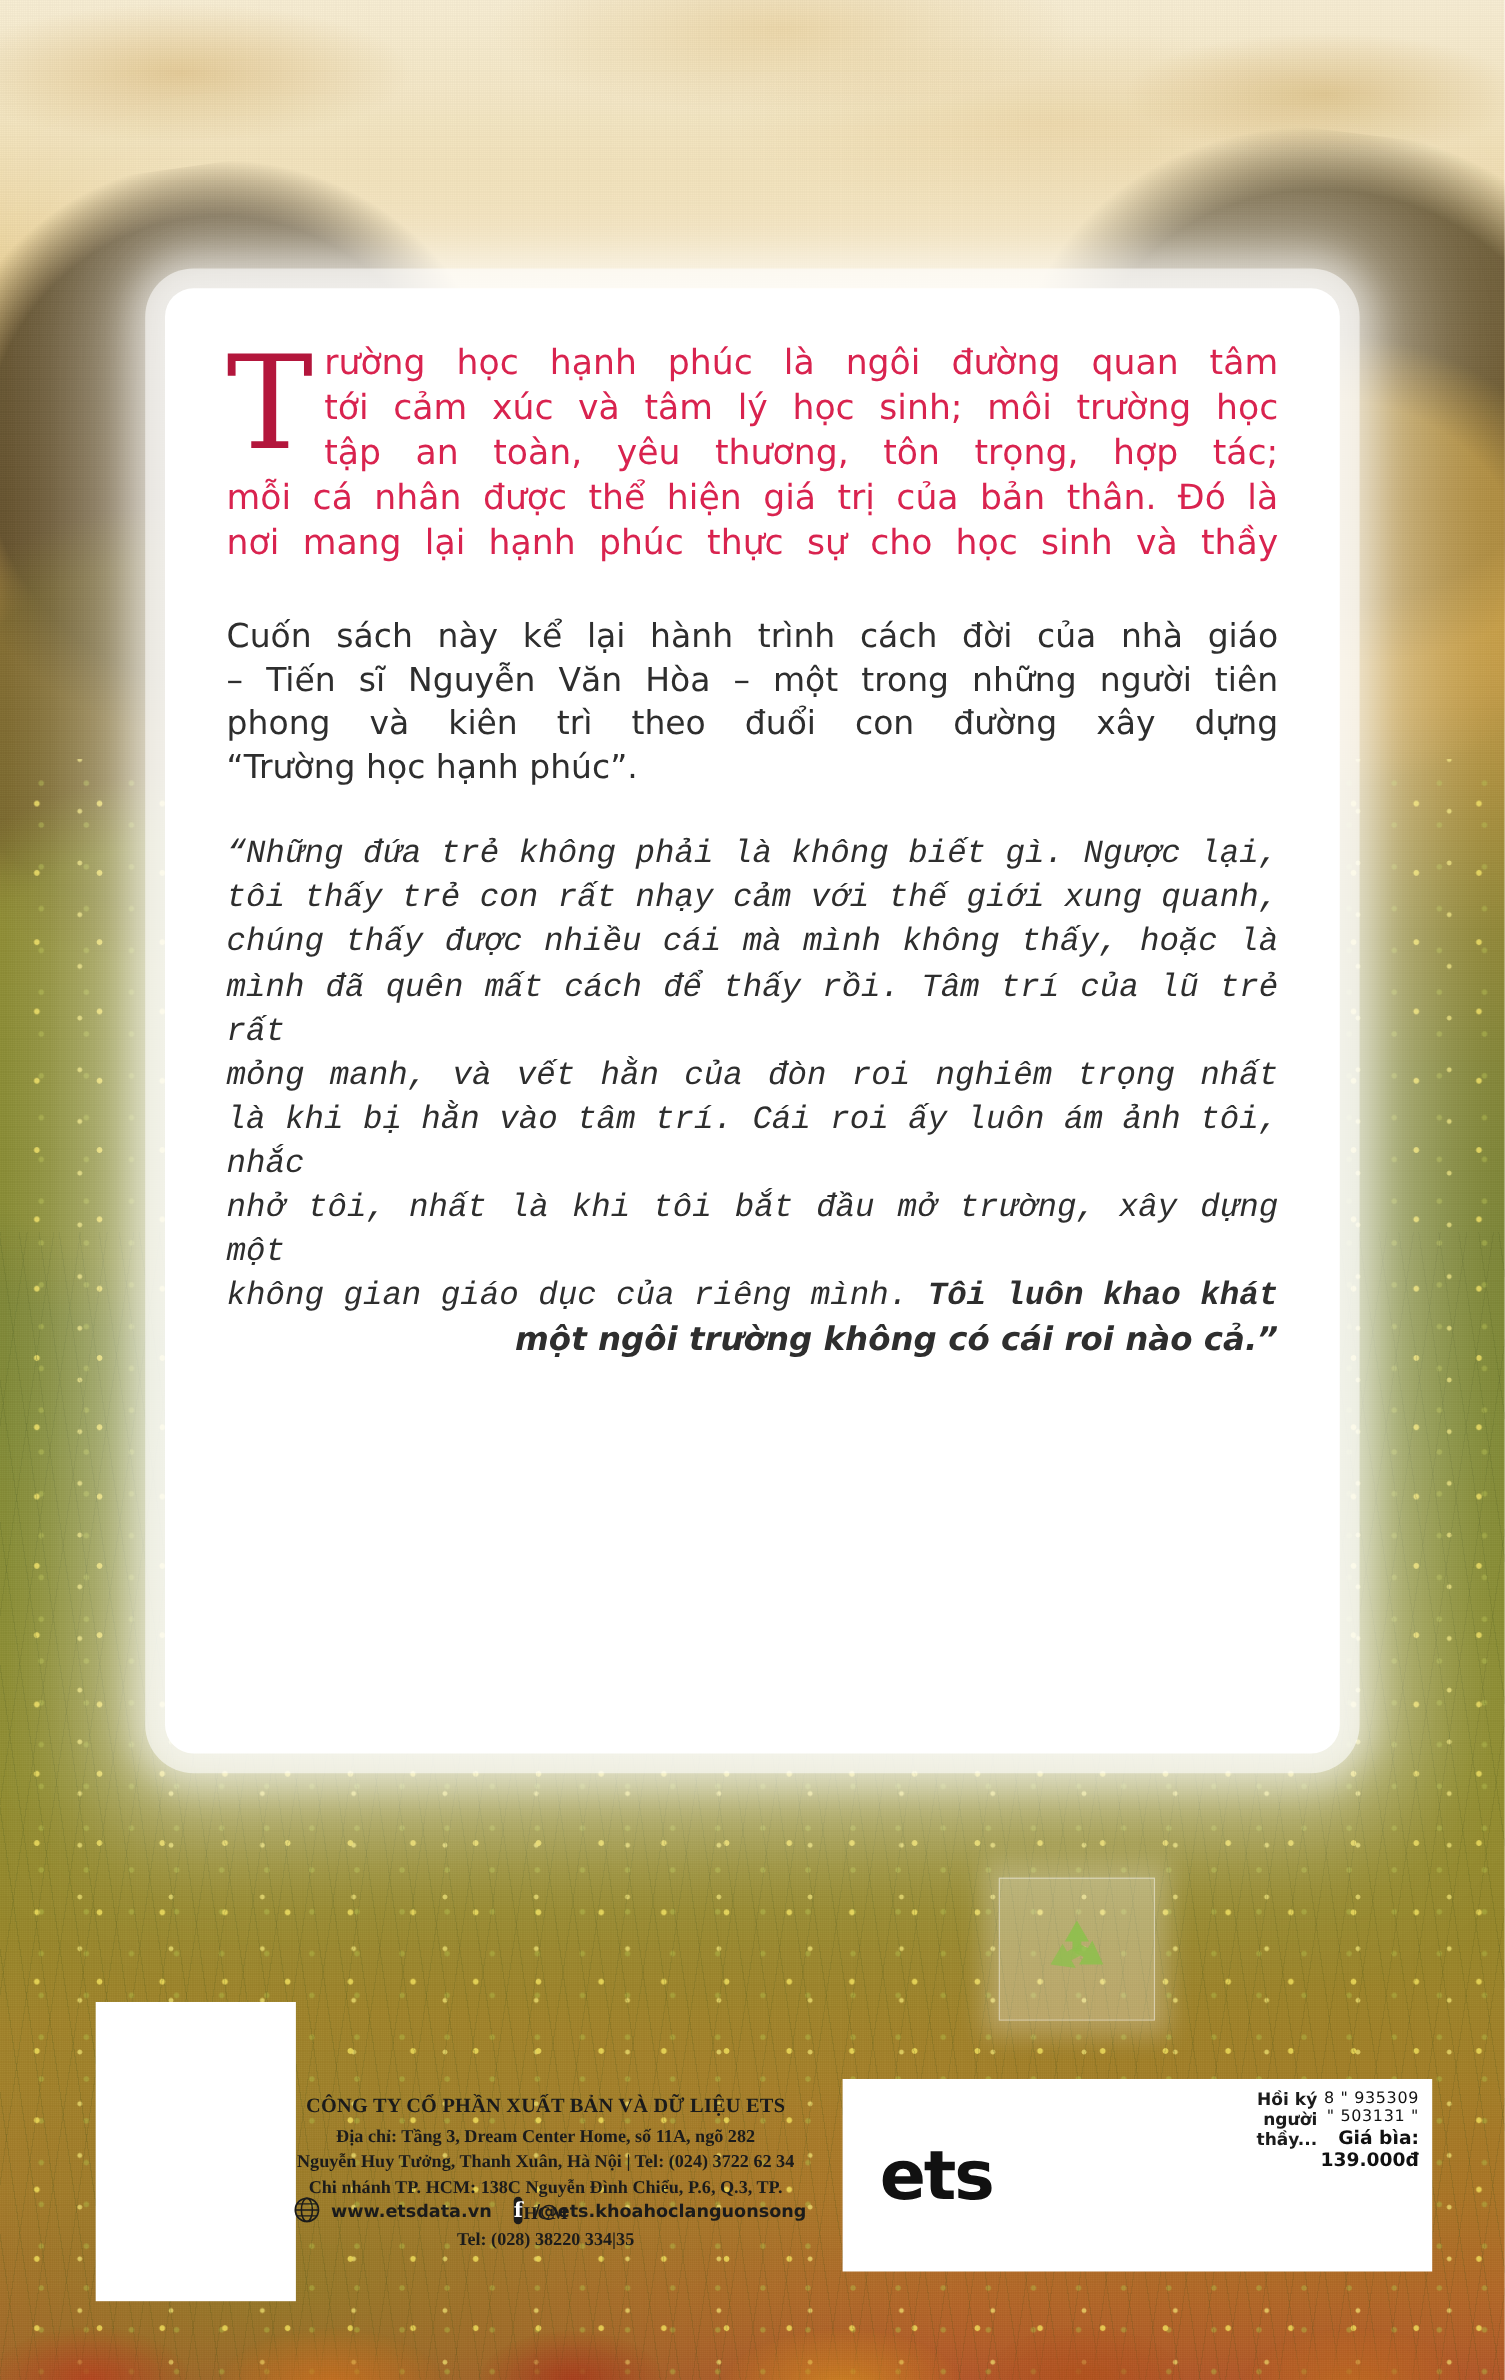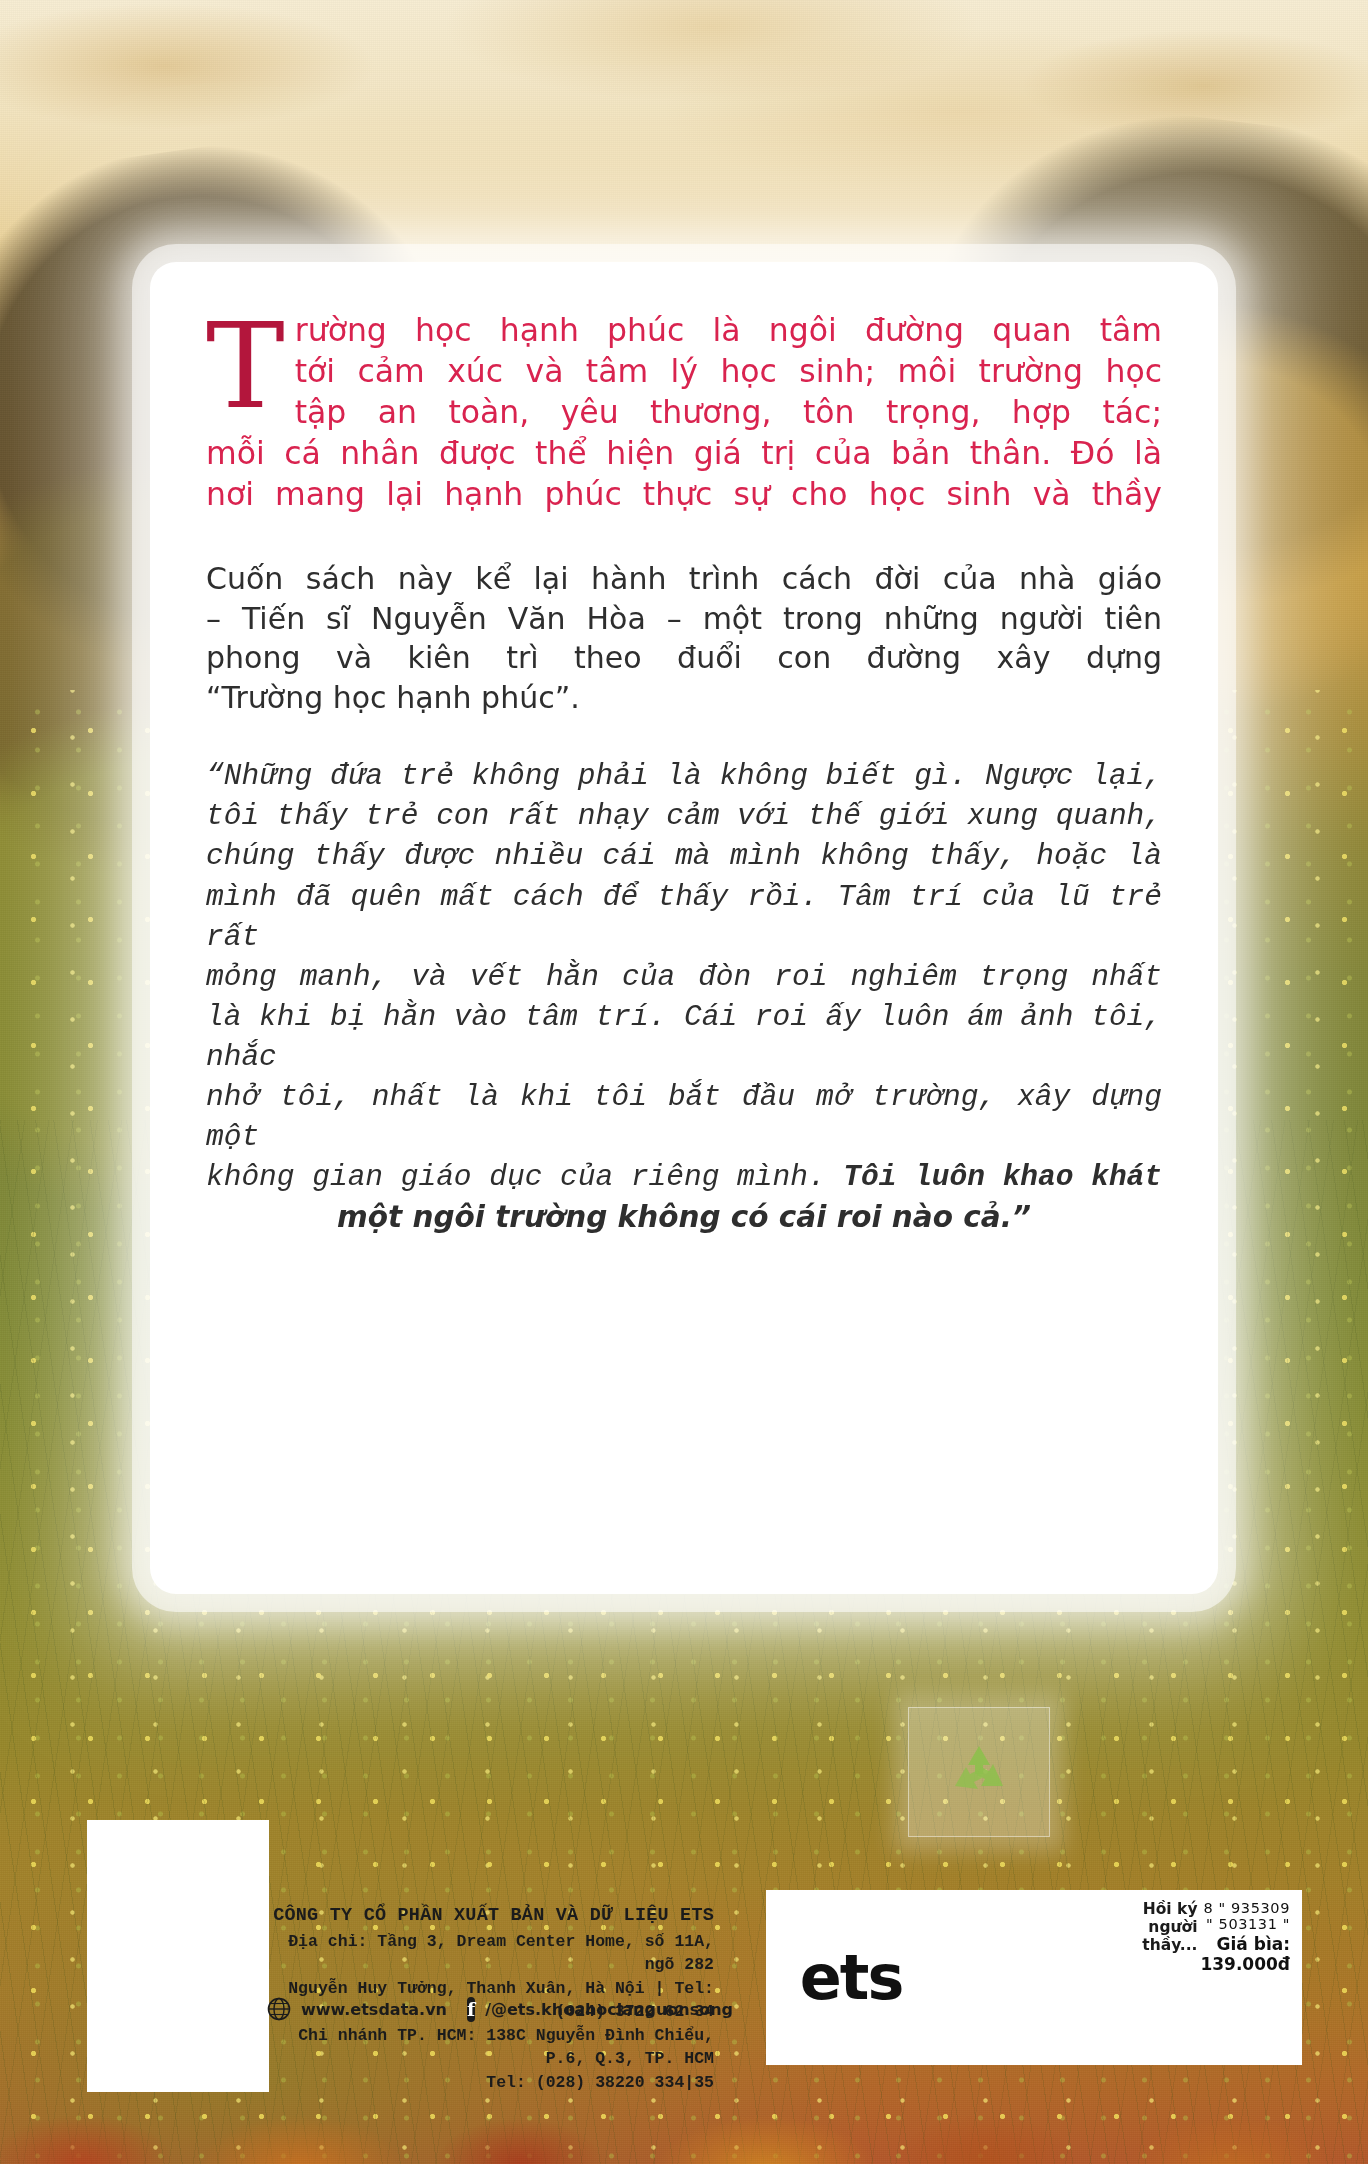--- a/index.html
+++ b/index.html
@@ -222,21 +222,21 @@
     margin: 0;
   }
   .quote .j {
     display: block;
     text-align: justify;
     text-align-last: justify;
     font-family: Liberation Mono, monospace;
   }
   .quote .last {
     display: block;
-    text-align: center;
+    text-align: right;
   }
   .quote b {
     font-weight: 700;
     font-style: italic;
   }
 
   .attrib {
     margin-top: 40px;
     text-align: right;
     font-size: 27px;
@@ -259,25 +259,25 @@
   .logo-block {
     position: absolute;
     left: 87px; top: 1820px;
     width: 182px; height: 272px;
     background: #ffffff;
   }
 
   
   .publisher {
     position: absolute;
-    left: 258px; top: 1905px;
+    left: 268px; top: 1905px;
     width: 456px;
-    text-align: right;
+    text-align: center;
     color: #1b1b1b;
-    font-family: Liberation Mono, monospace;
+    font-family: Liberation Serif, serif;
   }
   .publisher .pub-name {
     font-size: 18.5px;
     font-weight: 700;
     letter-spacing: .2px;
     margin-bottom: 4px;
     white-space: nowrap;
   }
   .publisher .pub-line {
     font-size: 16.5px;

